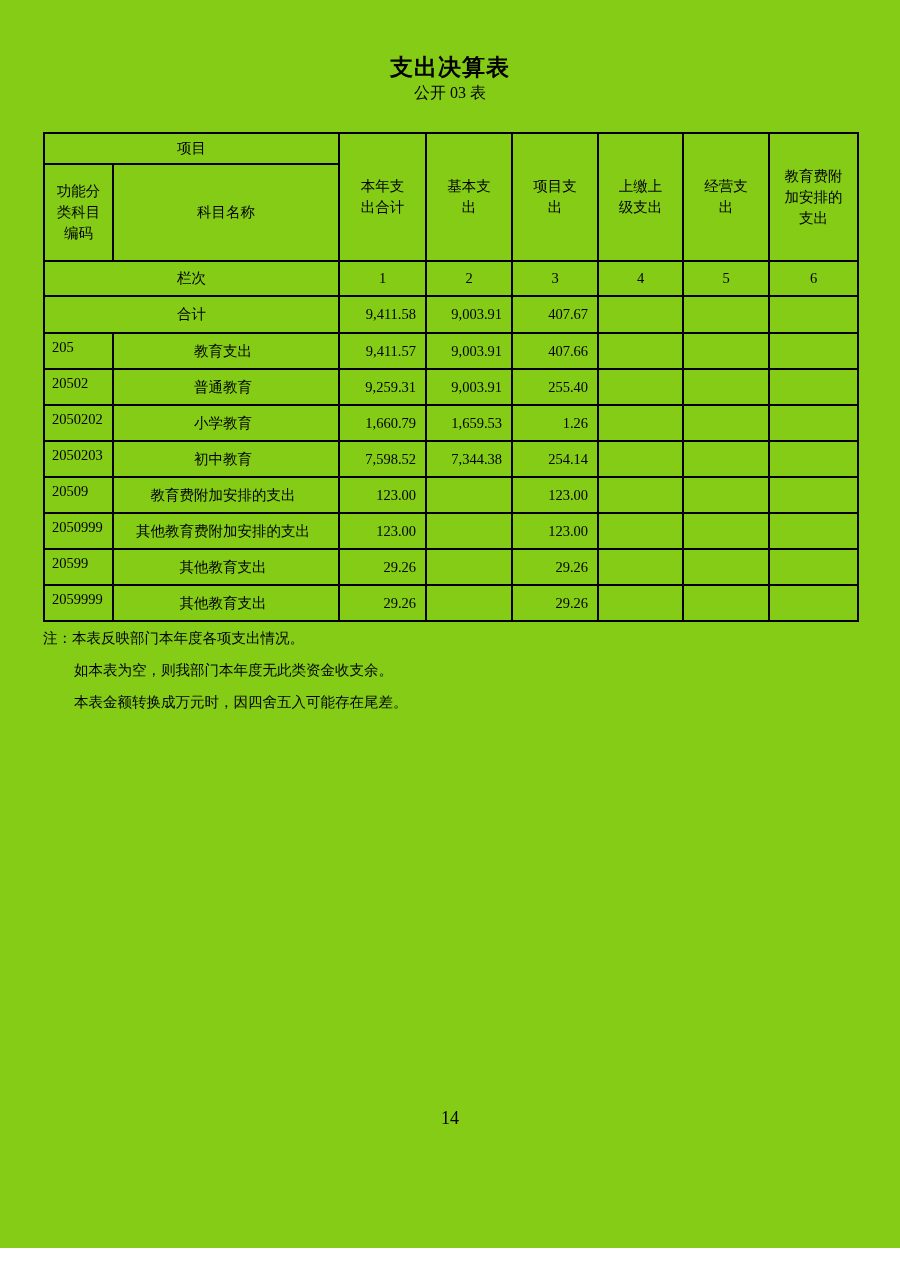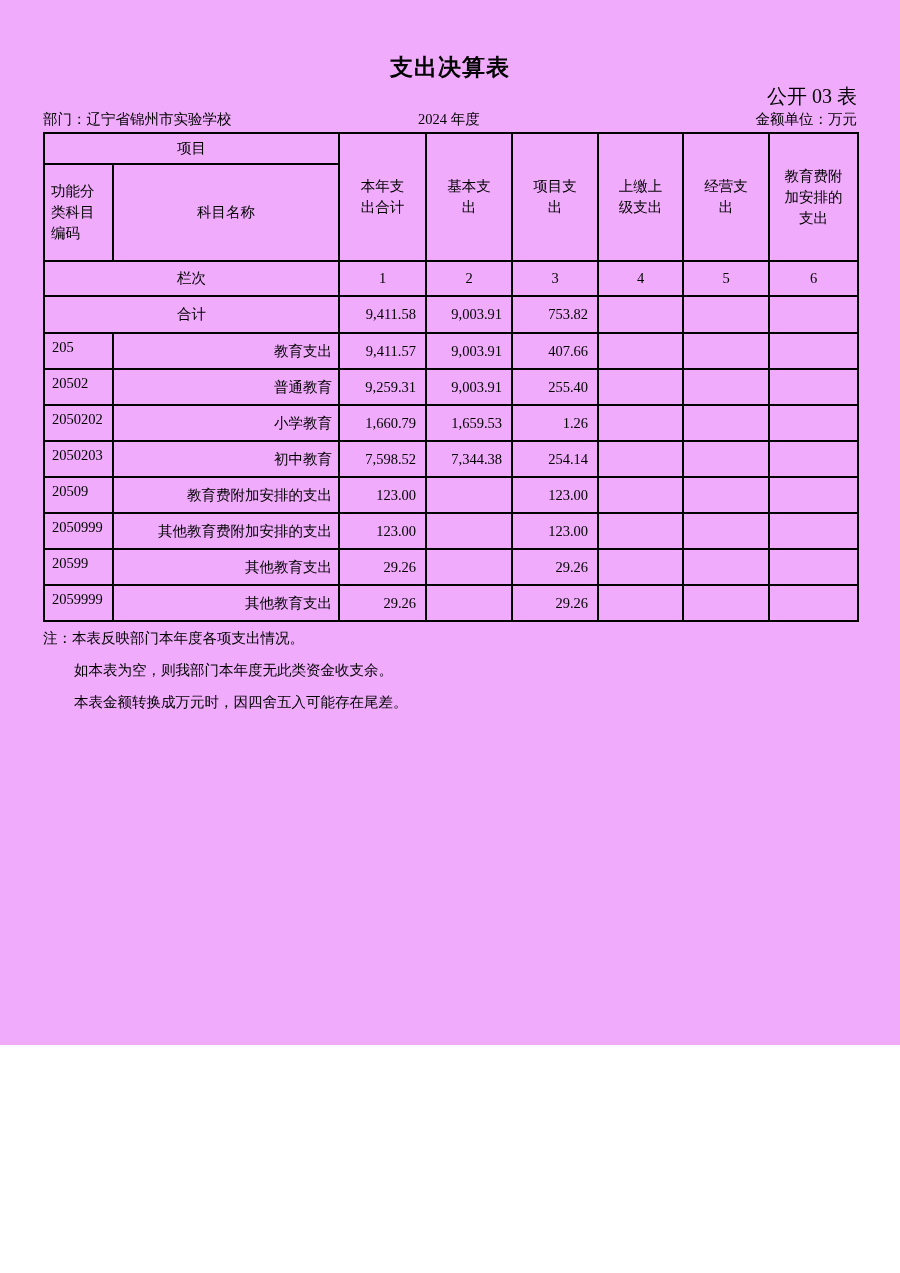--- a/index.html
+++ b/index.html
@@ -1,39 +1,39 @@
 <!DOCTYPE html>
 <html><head>
 <meta charset="utf-8">
 <style>
   html, body { margin: 0; padding: 0; background: #ffffff; }
   .sheet {
     position: relative;
     width: 900px;
-    height: 1045px;
-    background: #f0abfc;
+    height: 1248px;
+    background: #84cc16;
     color: #000000;
     font-family: "Liberation Serif", "DejaVu Serif", serif;
     overflow: hidden;
   }
   .doc-title {
     position: absolute;
     top: 52px; left: 0;
     width: 100%;
     text-align: center;
     font-size: 23px;
     font-weight: bold;
     letter-spacing: 1px;
   }
   .form-label {
     position: absolute;
     top: 83px; left: 43px;
     width: 814px;
-    text-align: right;
-    font-size: 20px;
+    text-align: center;
+    font-size: 16px;
   }
   .meta-row {
     position: absolute;
     top: 110px; left: 43px;
     width: 814px;
     height: 20px;
     font-size: 14.5px;
   }
   .meta-dept { position: absolute; left: 0; top: 0; }
   .meta-year { position: absolute; left: 375px; top: 0; }
@@ -53,24 +53,24 @@
     overflow: hidden;
     line-height: 1.45;
   }
   tr.r-head1 { height: 31px; }
   tr.r-head2 { height: 90px; }
   tr.r-index { height: 35px; }
   tr.r-total { height: 37px; }
   tr.r-data  { height: 36px; }
 
   td.c-center { text-align: center; padding: 0 14px; }
-  td.c-codehdr { padding: 16px 6px; line-height: 28px; }
+  td.c-codehdr { text-align: center; padding: 16px 6px; line-height: 28px; }
   td.c-num  { text-align: right; padding: 0 9px 0 6px; margin-left: 28px; }
   td.c-code { text-align: left; padding: 0 4px 8px 7px; }
-  td.c-name { text-align: right; padding: 0 6px 0 0; }
+  td.c-name { text-align: center; padding: 0 6px 0 0; }
 
   .notes {
     position: absolute;
     top: 622px; left: 43px;
     width: 814px;
     font-size: 14.5px;
   }
   .note-line { height: 32px; line-height: 32px; white-space: nowrap; }
   .note-line.indent { margin-left: 31px; }
 
@@ -84,25 +84,20 @@
 </style>
 </head>
 <body>
 
 <div class="sheet">
 
   <div class="doc-title">支出决算表</div>
 
   <div class="form-label">公开 03 表</div>
 
-  <div class="meta-row">
-    <span class="meta-dept">部门：辽宁省锦州市实验学校</span>
-    <span class="meta-year">2024 年度</span>
-    <span class="meta-unit">金额单位：万元</span>
-  </div>
 
   <table class="acct">
     <colgroup>
       <col style="width:69px">
       <col style="width:226px">
       <col style="width:87px">
       <col style="width:86px">
       <col style="width:86px">
       <col style="width:85px">
       <col style="width:86px">
@@ -128,21 +123,21 @@
         <td class="c-center">2</td>
         <td class="c-center">3</td>
         <td class="c-center">4</td>
         <td class="c-center">5</td>
         <td class="c-center">6</td>
       </tr>
       <tr class="r-total">
         <td class="c-center" colspan="2">合计</td>
         <td class="c-num">9,411.58</td>
         <td class="c-num">9,003.91</td>
-        <td class="c-num">753.82</td>
+        <td class="c-num">407.67</td>
         <td class="c-num"></td>
         <td class="c-num"></td>
         <td class="c-num"></td>
       </tr>
 
       <tr class="r-data">
         <td class="c-code">205</td>
         <td class="c-name">教育支出</td>
         <td class="c-num">9,411.57</td>
         <td class="c-num">9,003.91</td>

